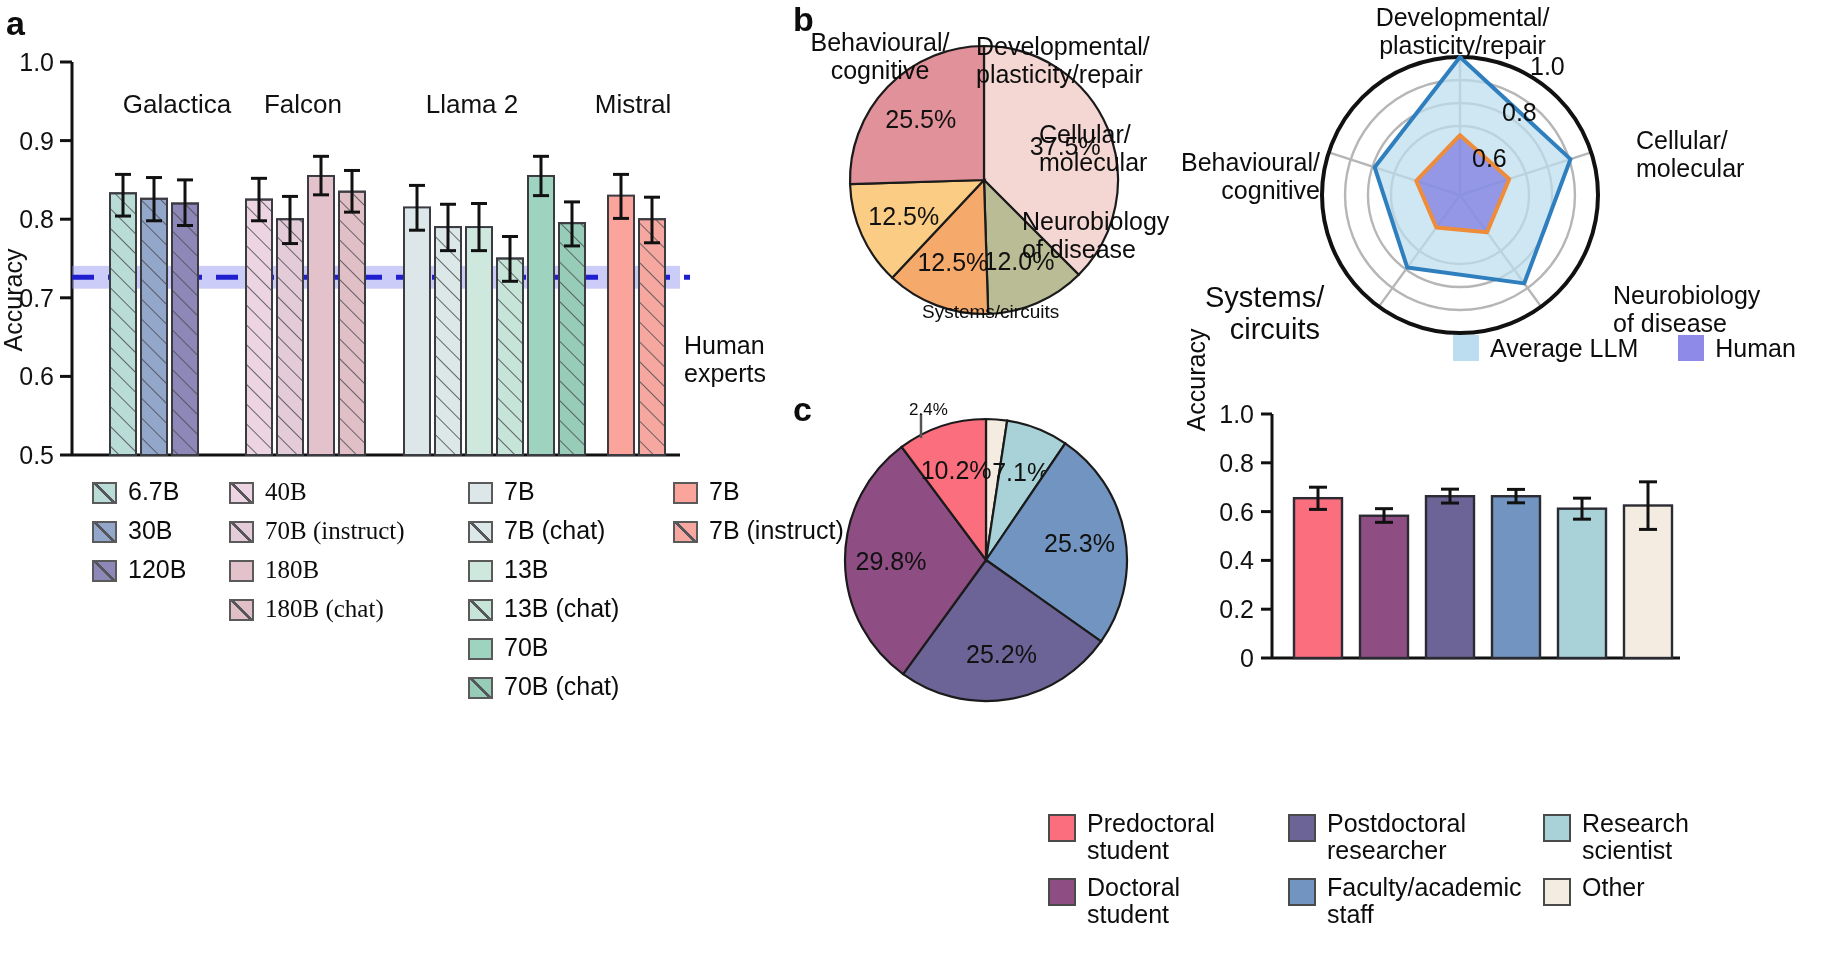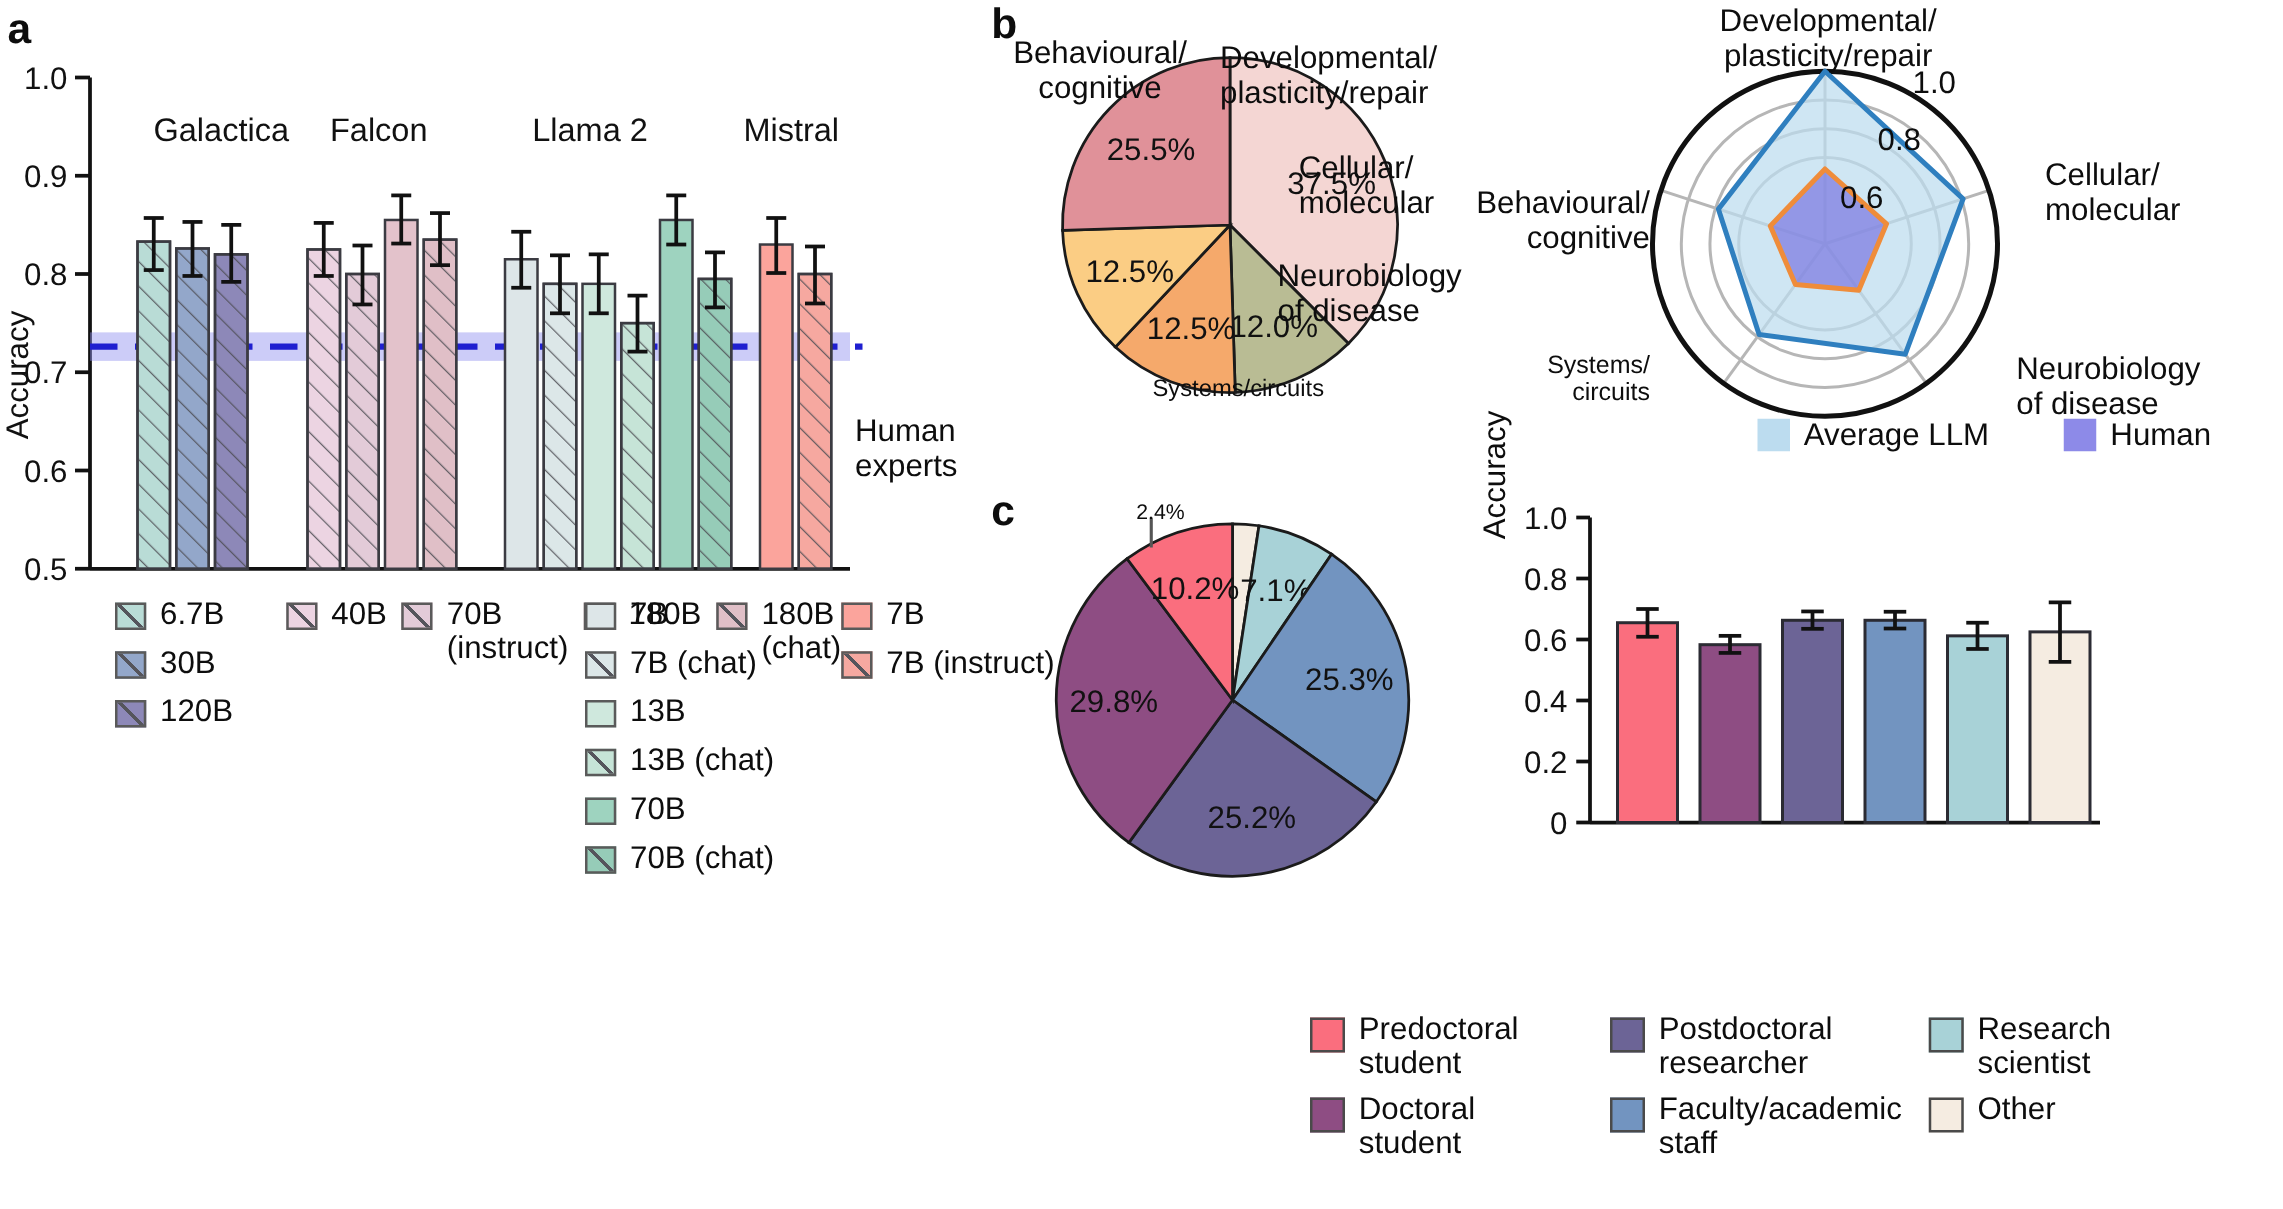--- a/index.html
+++ b/index.html
@@ -146,21 +146,21 @@
       </div>
       <div class="legend-row">
         <span class="legend-sw" style="background: linear-gradient(45deg, transparent 45%, rgb(85, 85, 92) 45%, rgb(85, 85, 92) 55%, transparent 55%) rgb(147, 167, 202); margin-top: 4px;"></span>
         <span class="legend-txt">30B</span>
       </div>
       <div class="legend-row">
         <span class="legend-sw" style="background: linear-gradient(45deg, transparent 45%, rgb(85, 85, 92) 45%, rgb(85, 85, 92) 55%, transparent 55%) rgb(141, 136, 184); margin-top: 4px;"></span>
         <span class="legend-txt">120B</span>
       </div>
     </div>
-  <div style="width:222px;display:flex;flex-direction:row;gap:12px;">
+  <div style="width:222px;display:flex;flex-direction:column;gap:12px;font-family:Liberation Serif, serif;">
       <div class="legend-row">
         <span class="legend-sw" style="background: linear-gradient(45deg, transparent 45%, rgb(85, 85, 92) 45%, rgb(85, 85, 92) 55%, transparent 55%) rgb(236, 212, 226); margin-top: 4px;"></span>
         <span class="legend-txt">40B</span>
       </div>
       <div class="legend-row">
         <span class="legend-sw" style="background: linear-gradient(45deg, transparent 45%, rgb(85, 85, 92) 45%, rgb(85, 85, 92) 55%, transparent 55%) rgb(227, 203, 216); margin-top: 4px;"></span>
         <span class="legend-txt">70B (instruct)</span>
       </div>
       <div class="legend-row">
         <span class="legend-sw" style="background: rgb(227, 194, 203); margin-top: 4px;"></span>
@@ -265,33 +265,33 @@
   <div>plasticity/repair</div>
 </div>
 <div class="abs" style="left:1636px;top:126px;width:180px;font-size:25px;line-height:1.12;">
   <div>Cellular/</div>
   <div>molecular</div>
 </div>
 <div class="abs" style="left:1613px;top:281px;width:185px;font-size:25px;line-height:1.12;">
   <div>Neurobiology</div>
   <div>of disease</div>
 </div>
-<div class="abs" style="left:1205px;top:281px;width:115px;text-align:right;font-size:20px;line-height:1.12;">
+<div class="abs" style="left:1205px;top:281px;width:115px;text-align:right;font-size:29px;line-height:1.12;">
   <div>Systems/</div>
   <div>circuits</div>
 </div>
 <div class="abs" style="left:1168px;top:148px;width:152px;text-align:right;font-size:25px;line-height:1.12;">
   <div>Behavioural/</div>
   <div>cognitive</div>
 </div>
 <div class="abs" style="left:1530px;top:52px;font-size:25px;">1.0</div>
 <div class="abs" style="left:1502px;top:98px;font-size:25px;">0.8</div>
 <div class="abs" style="left:1472px;top:144px;font-size:25px;">0.6</div>
 
-<div class="abs" style="left:1406px;top:335px;display:flex;gap:60px;align-items:flex-start;">
+<div class="abs" style="left:1453px;top:335px;display:flex;gap:40px;align-items:flex-start;">
   <div class="legend-row">
     <span class="legend-sw" style="background:#bcdcef;border:none;width:26px;height:26px;"></span>
     <span class="legend-txt">Average LLM</span>
   </div>
   <div class="legend-row">
     <span class="legend-sw" style="background:#8d8ae8;border:none;width:26px;height:26px;"></span>
     <span class="legend-txt">Human</span>
   </div>
 </div>
 

